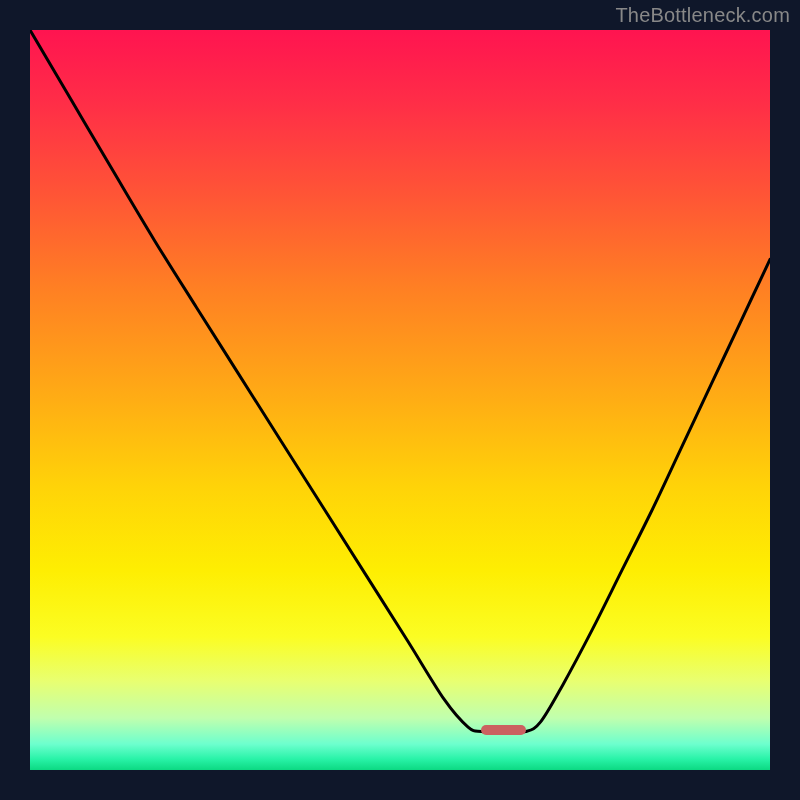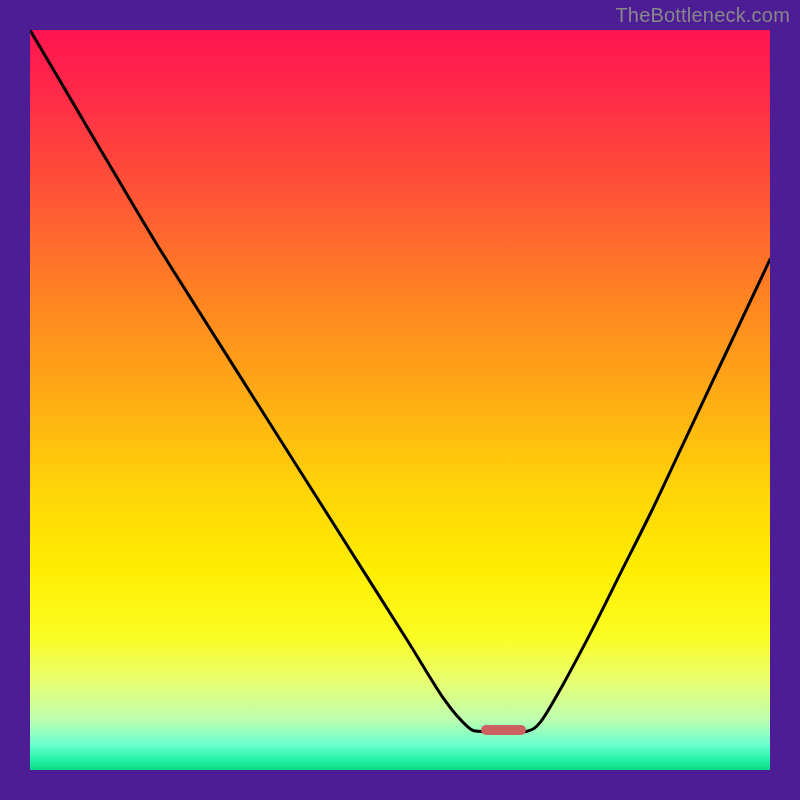--- a/index.html
+++ b/index.html
@@ -8,21 +8,21 @@
     width: 800px;
     height: 800px;
     background: #000;
     overflow: hidden;
     font-family: Arial, Helvetica, sans-serif;
   }
   .frame {
     position: relative;
     width: 800px;
     height: 800px;
-    background: #4c1d95;
+    background: #0f172a;
   }
   .watermark {
     position: absolute;
     top: 4px;
     right: 10px;
     color: #888;
     font-size: 20px;
     font-weight: 500;
     letter-spacing: 0.2px;
     z-index: 5;

